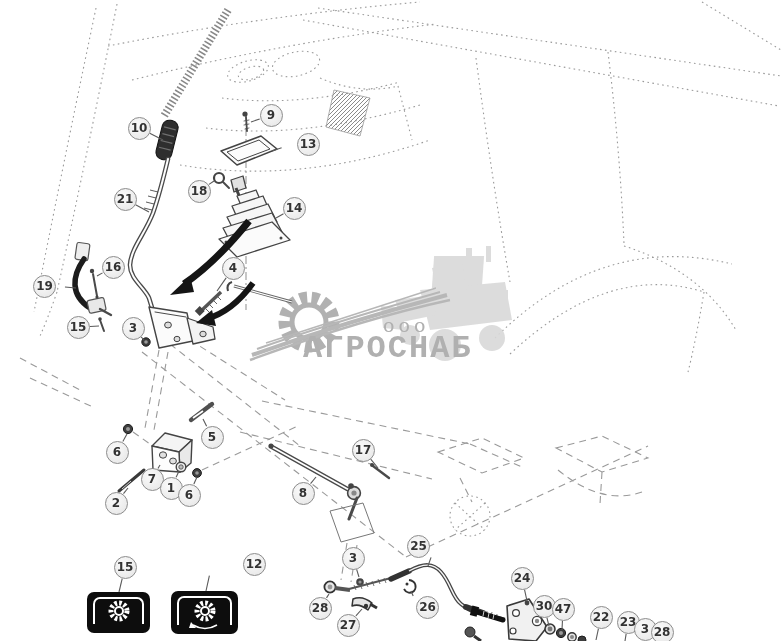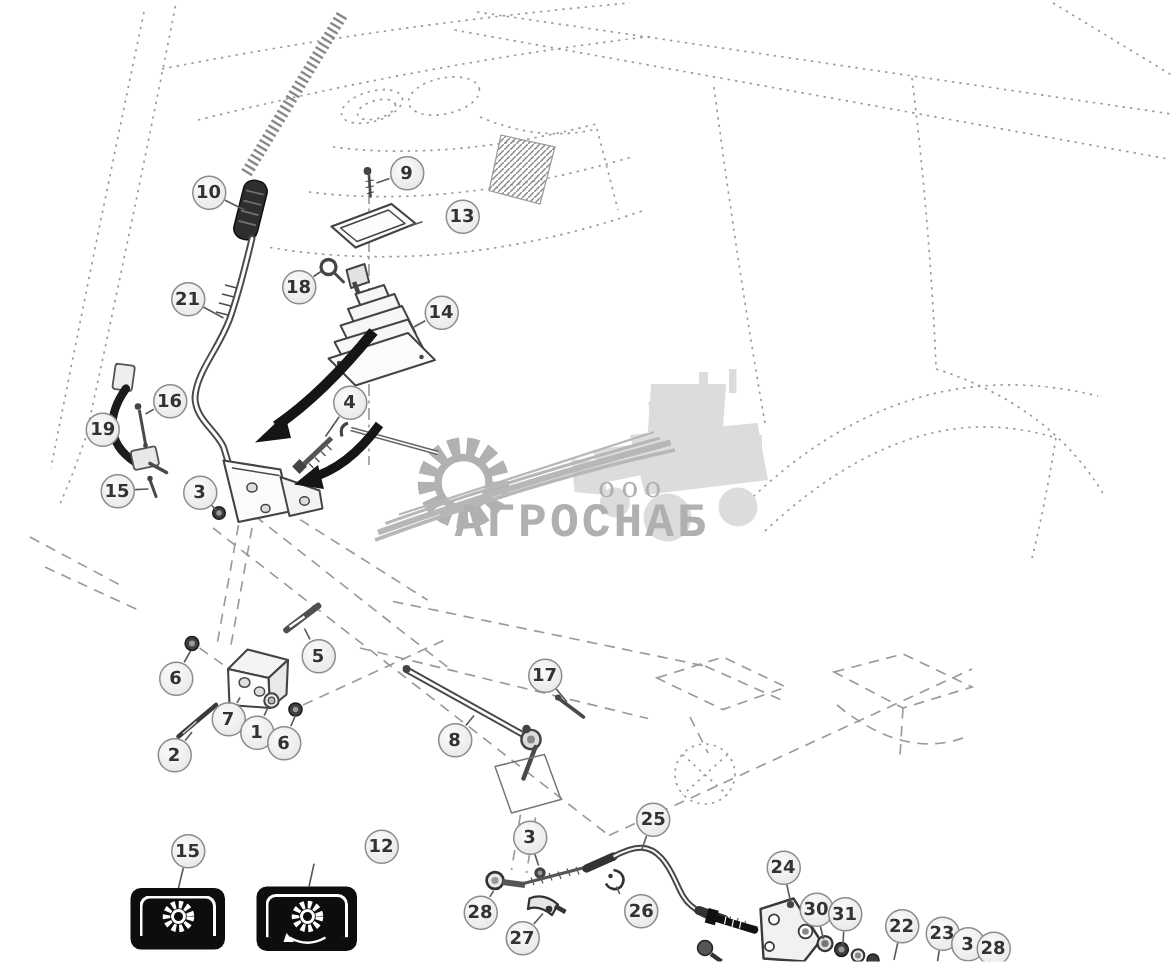--- a/index.html
+++ b/index.html
@@ -16,21 +16,21 @@
   .dsh{stroke:var(--dash);fill:none;stroke-width:1.1;stroke-dasharray:7 5}
   .dot{stroke:var(--dash);fill:none;stroke-width:1.1;stroke-dasharray:1.6 3.4}
   .dd{stroke:var(--dash);fill:none;stroke-width:1.1;stroke-dasharray:8 3 2 3}
   .arrow{stroke:var(--arrow);fill:none}
   .leader{stroke:#5a5a5a;stroke-width:1.1}
   .callout{position:absolute;width:23px;height:23px;border-radius:50%;
     background:radial-gradient(circle at 40% 35%,#fbfbfb,#e4e4e4);
     border:1.4px solid var(--callout-border);box-sizing:border-box;
     display:flex;align-items:center;justify-content:center;
     font-size:12px;font-weight:bold;color:var(--callout-text);z-index:30}
-  .wm-prefix{position:absolute;left:383px;top:314px;width:62px;text-align:right;
+  .wm-prefix{position:absolute;left:383px;top:314px;width:62px;text-align:left;
     font-family:"DejaVu Serif","Liberation Serif",serif;font-size:19px;
     letter-spacing:4px;color:var(--wm-text);z-index:6}
   .wm-name{position:absolute;left:303px;top:330px;
     font-family:Liberation Mono, monospace;font-size:32px;font-weight:bold;
     letter-spacing:2px;color:var(--wm-text);z-index:6}
   .switch{position:absolute;background:var(--switch-bg);border-radius:7px;z-index:10}
   .switch::before{content:'';position:absolute;left:6px;right:6px;top:5px;bottom:9px;
     border:2.5px solid var(--switch-icon);border-bottom:none;border-radius:7px 7px 0 0}
   .switch svg{position:absolute;left:50%;top:50%;transform:translate(-50%,-50%)}
 </style>
@@ -371,39 +371,39 @@
     </div>
   </div>
 <div id="callout-layer">
     <div class="callout" style="left: 127.5px; top: 116.5px;">10</div>
     <div class="callout" style="left: 259.5px; top: 103.5px;">9</div>
     <div class="callout" style="left: 281.5px; top: 132.5px; margin-left: 15px;">13</div>
     <div class="callout" style="left: 187.5px; top: 179.5px;">18</div>
     <div class="callout" style="left: 113.5px; top: 187.5px;">21</div>
     <div class="callout" style="left: 282.5px; top: 196.5px;">14</div>
     <div class="callout" style="left: 101.5px; top: 255.5px;">16</div>
-    <div class="callout" style="left: 57px; top: 274.5px;">19</div>
+    <div class="callout" style="left: 33px; top: 274.5px;">19</div>
     <div class="callout" style="left: 66.5px; top: 315.5px;">15</div>
     <div class="callout" style="left: 121.5px; top: 316.5px;">3</div>
     <div class="callout" style="left: 221.5px; top: 256.5px;">4</div>
     <div class="callout" style="left: 105.5px; top: 440.5px;">6</div>
     <div class="callout" style="left: 200.5px; top: 425.5px;">5</div>
     <div class="callout" style="left: 140.5px; top: 467.5px;">7</div>
     <div class="callout" style="left: 159.5px; top: 476.5px;">1</div>
     <div class="callout" style="left: 177.5px; top: 483.5px;">6</div>
     <div class="callout" style="left: 104.5px; top: 491.5px;">2</div>
     <div class="callout" style="left: 291.5px; top: 481.5px;">8</div>
     <div class="callout" style="left: 351.5px; top: 438.5px;">17</div>
     <div class="callout" style="left: 113.5px; top: 555.5px;">15</div>
     <div class="callout" style="left: 200.5px; top: 552.5px; margin-left: 42px;">12</div>
-    <div class="callout" style="left: 424px; top: 534.5px;">25</div>
+    <div class="callout" style="left: 407px; top: 534.5px;">25</div>
     <div class="callout" style="left: 341.5px; top: 546.5px;">3</div>
     <div class="callout" style="left: 308.5px; top: 596.5px;">28</div>
     <div class="callout" style="left: 336.5px; top: 613.5px;">27</div>
     <div class="callout" style="left: 416px; top: 595.5px;">26</div>
     <div class="callout" style="left: 510.5px; top: 566.5px;">24</div>
     <div class="callout" style="left: 532.5px; top: 594.5px;">30</div>
-    <div class="callout" style="left: 551.5px; top: 597.5px;">31</div>
+    <div class="callout" style="left: 551.5px; top: 597.5px;">47</div>
     <div class="callout" style="left: 589.5px; top: 605.5px;">22</div>
     <div class="callout" style="left: 616.5px; top: 610.5px;">23</div>
     <div class="callout" style="left: 633.5px; top: 617.5px;">3</div>
     <div class="callout" style="left: 650.5px; top: 620.5px;">28</div>
   </div>
 
 </body></html>

